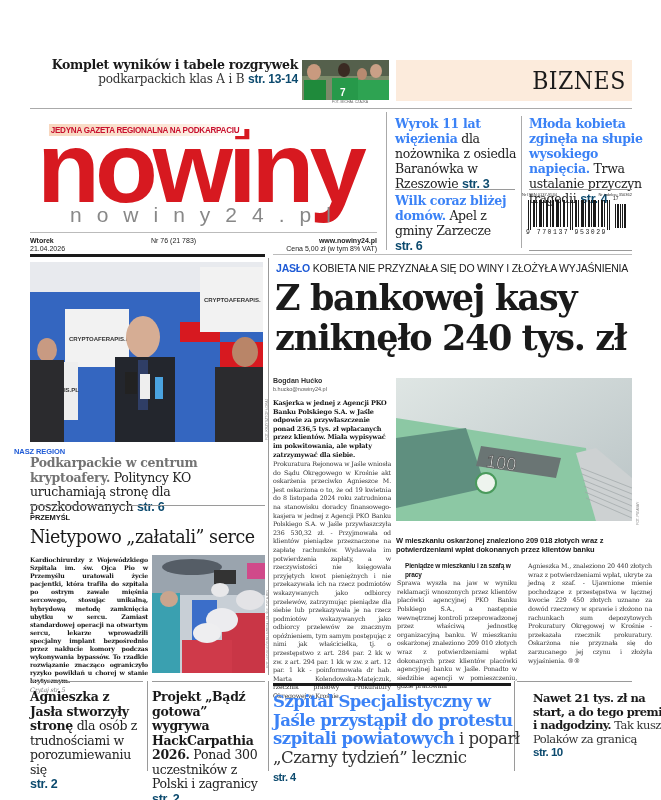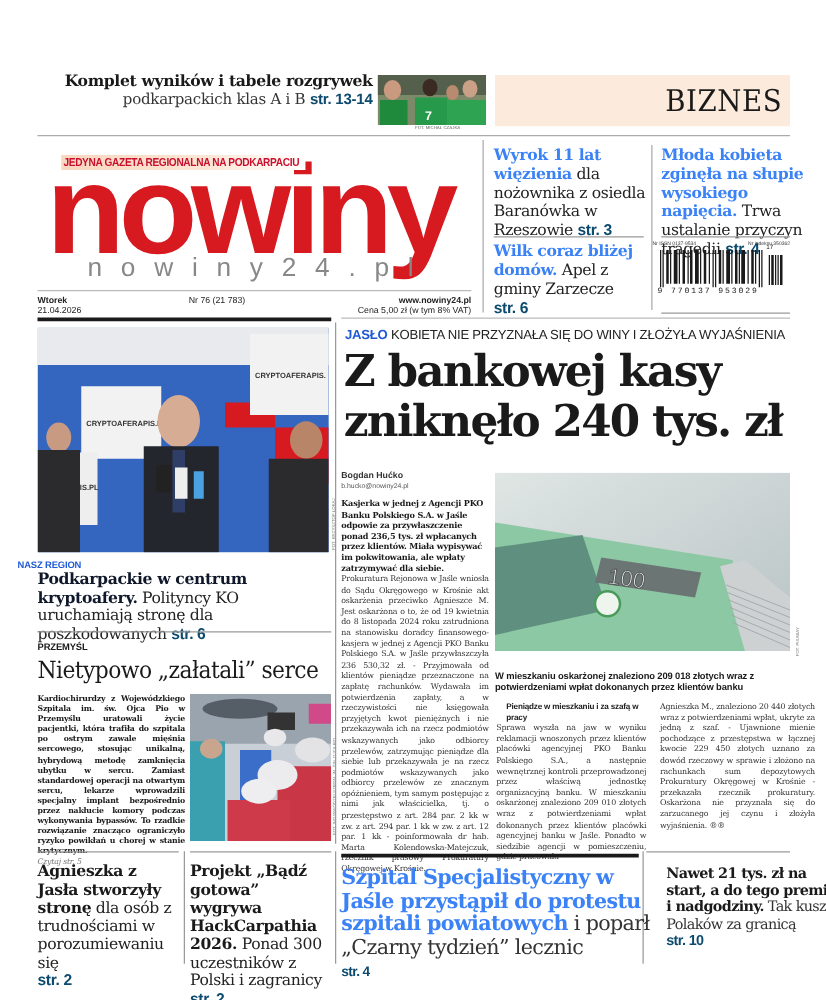--- a/index.html
+++ b/index.html
@@ -44,21 +44,21 @@
   #barcode-box .lbl { position: absolute; font-family: "Liberation Sans", sans-serif; font-size: 4px; color: #333; top: 0; }
   #barcode-box svg { position: absolute; left: 4px; top: 8px; }
   #barcode-nums { position: absolute; left: 4px; top: 37px; font-family: "Liberation Mono", monospace; font-size: 6.5px; letter-spacing: 1.5px; color: #222; }
   #barcode-addon { position: absolute; left: 91px; top: 3px; font-family: "Liberation Sans", sans-serif; font-size: 5px; }
 
   
   #crypto-photo { left: 30px; top: 262px; width: 233px; height: 180px; overflow: hidden; }
   .kicker { position: absolute; font-family: "Liberation Sans", sans-serif; font-weight: bold; font-size: 7.5px; letter-spacing: -0.1px; }
   #crypto-kicker { left: 14px; top: 447px; color: #1f5bd6; }
   #crypto-text { left: 30px; top: 456px; width: 240px; font-size: 12.5px; line-height: 14.5px; letter-spacing: -0.3px; color: #222; }
-  #crypto-text b { font-weight: bold; color: #0f172a; }
+  #crypto-text b { font-weight: bold; color: #737373; }
 
   #przemysl-kicker { left: 30px; top: 513px; color: #1a1a1a; }
   #serce-title { left: 30px; top: 525px; font-size: 19px; font-weight: normal; letter-spacing: -0.5px; color: #1a1a1a; transform: scaleX(0.92); transform-origin: left; }
   #serce-body { left: 30px; top: 556px; width: 118px; font-size: 6.2px; line-height: 8.1px; font-weight: bold; text-align: justify; color: #1a1a1a; letter-spacing: -0.15px; }
   #serce-ref { font-style: italic; font-weight: normal; color: #777; }
   #surgery-photo { left: 152px; top: 555px; width: 113px; height: 118px; overflow: hidden; }
 
   #t-uczennice { left: 30px; top: 690px; width: 115px; font-size: 12.5px; line-height: 14.5px; letter-spacing: -0.3px; color: #222; }
   #t-uczennice b, #t-projekt b { font-weight: bold; color: #1a1a1a; }
   #t-projekt { left: 152px; top: 690px; width: 115px; font-size: 12.5px; line-height: 14.5px; letter-spacing: -0.3px; color: #222; }

